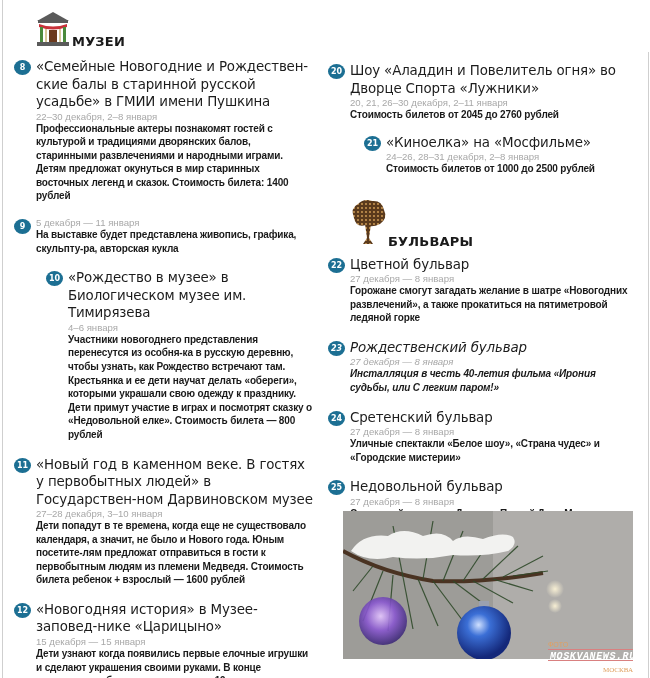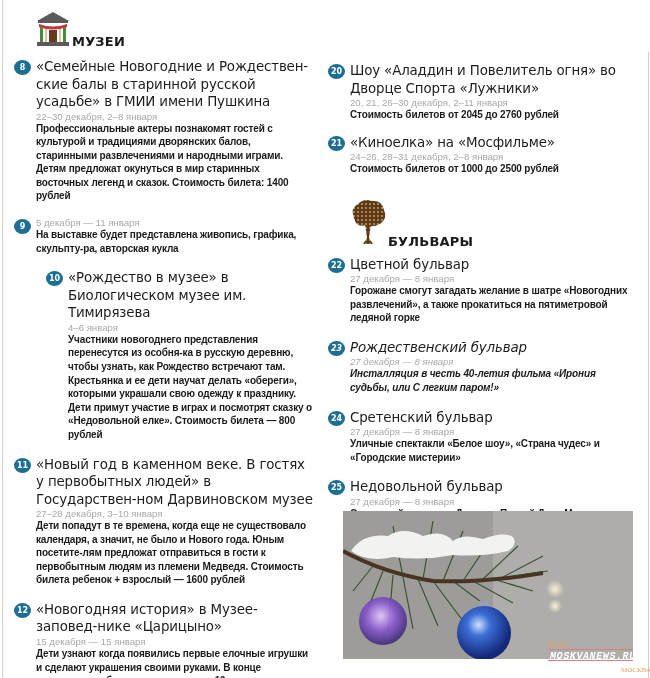--- a/index.html
+++ b/index.html
@@ -24,21 +24,21 @@
   .item-dates { font-family: "Liberation Sans", sans-serif; font-size: 9.6px; line-height: 11px; color: #a8a8a8; }
   .item-desc { font-family: "Liberation Sans", sans-serif; font-size: 10px; line-height: 13.6px; color: #1a1a1a; font-weight: bold; letter-spacing: -0.15px; }
 
   .photo { position: absolute; left: 343px; top: 511px; width: 290px; height: 148px; overflow: hidden;
            background: linear-gradient(180deg, #7f7d79 0%, #a9a8a4 40%, #c6c5c1 70%, #b9b8b4 100%); }
   .photo svg { display: block; }
   .wm-foto { position: absolute; left: 548px; top: 641px; font-family: "Liberation Sans", sans-serif; font-size: 7px; color: #e0a060; }
   .wm-line1 { position: absolute; left: 548px; top: 649px; width: 85px; height: 1px; background: #d98080; }
   .wm-site { position: absolute; left: 550px; top: 651px; font-family: "Liberation Mono", monospace; font-style: italic; font-weight: bold; font-size: 10px; color: #ffffff; letter-spacing: 0.6px; }
   .wm-line2 { position: absolute; left: 548px; top: 660px; width: 85px; height: 1px; background: #d98080; }
-  .wm-city { position: absolute; left: 621px; top: 666px; font-family: "Liberation Serif", serif; font-size: 7px; color: #e0a060; }
+  .wm-city { position: absolute; left: 603px; top: 666px; font-family: "Liberation Serif", serif; font-size: 7px; color: #e0a060; }
 </style>
 </head>
 <body>
 
 <div class="page-border-left"></div>
 <div class="page-border-right"></div>
 
 <div class="col col-left">
   <div class="section-head">
     <span class="section-icon" style="left:21px;top:2px;">
@@ -93,21 +93,21 @@
 </div>
 
 <div class="col col-right">
   <div class="item">
     <span class="badge">20</span>
     <div class="item-title">Шоу «Аладдин и Повелитель огня» во Дворце Спорта «Лужники»</div>
     <div class="item-dates">20, 21, 26–30 декабря, 2–11 января</div>
     <div class="item-desc">Стоимость билетов от 2045 до 2760 рублей</div>
   </div>
 
-  <div class="item" style="margin-top:12px;">
+  <div class="item" style="margin-top:12px;margin-left:36px;">
     <span class="badge">21</span>
     <div class="item-title">«Киноелка» на «Мосфильме»</div>
     <div class="item-dates">24–26, 28–31 декабря, 2–8 января</div>
     <div class="item-desc">Стоимость билетов от 1000 до 2500 рублей</div>
   </div>
 
   <div class="section-head" style="height:52px;margin-top:22px;">
     <span class="section-icon" style="left:20px;top:0;">
       <svg width="40" height="48" viewBox="0 0 40 48">
         <defs>

